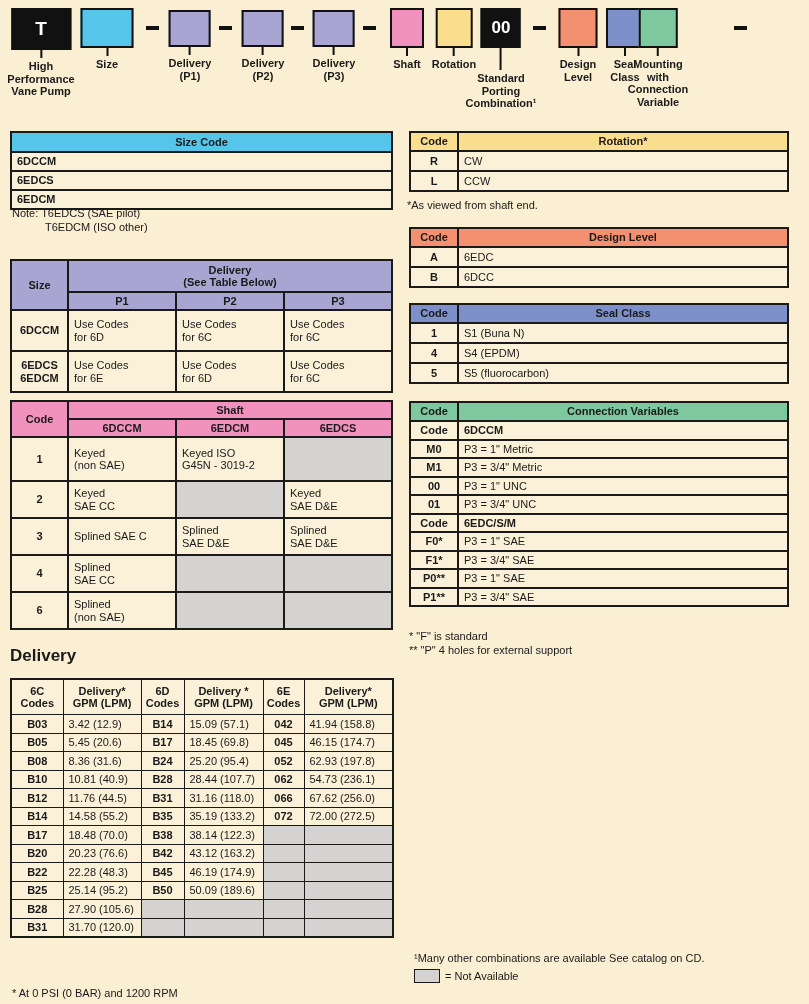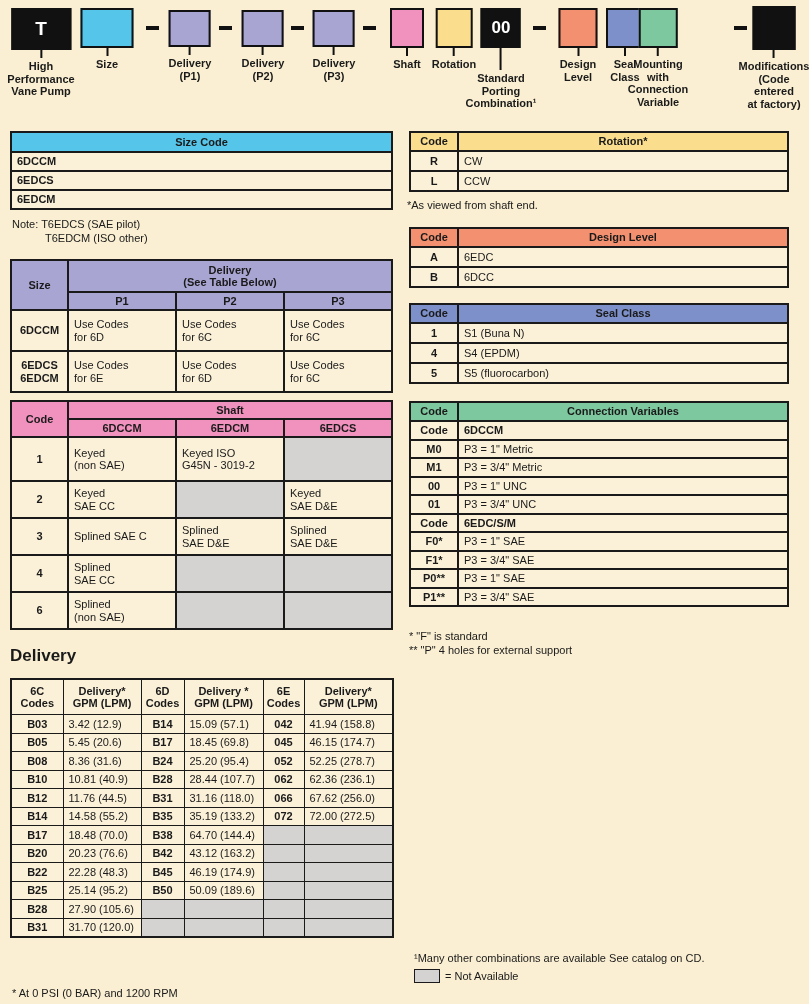--- a/index.html
+++ b/index.html
@@ -133,27 +133,20 @@
   <div class="dash" style="left:656px"></div>
   <div class="seg" style="left:658px">
     <div class="sbox box-green" style="width:39px;height:40px"></div>
     <div class="tick"></div>
     <div class="cap">Mounting
 with
 Connection
 Variable</div>
   </div>
   <div class="dash" style="left:734px"></div>
-  <div class="seg" style="left:774px;top:6px">
-    <div class="sbox box-black" style="width:43px;height:44px"></div>
-    <div class="tick"></div>
-    <div class="cap">Modifications
-(Code entered
-at factory)</div>
-  </div>
 </div>
 
 <table class="tbl t-size" style="left:10px;top:131px">
   <colgroup>
       <col style="width:381px">
     </colgroup>
   <tbody>
       <tr>
         <th class="hdr-cyan">Size Code</th>
       </tr>
@@ -161,21 +154,21 @@
         <td>6DCCM</td>
       </tr>
   <tr>
         <td>6EDCS</td>
       </tr>
   <tr>
         <td>6EDCM</td>
       </tr>
 </tbody>
   </table>
-<div class="note" style="left:12px;top:218px">
+<div class="note" style="left:12px;top:207px">
   <div>Note: T6EDCS (SAE pilot)</div>
   <div style="padding-left:33px">T6EDCM (ISO other)</div>
 </div>
 
 <table class="tbl t-matrix" style="left:10px;top:259px">
   <colgroup>
       <col style="width:57px">
       <col style="width:108px">
       <col style="width:108px">
       <col style="width:108px">
@@ -312,29 +305,29 @@
     <td>18.45 (69.8)</td>
     <td class="code">045</td>
     <td>46.15 (174.7)</td>
   </tr>
   <tr>
     <td class="code">B08</td>
     <td>8.36 (31.6)</td>
     <td class="code">B24</td>
     <td>25.20 (95.4)</td>
     <td class="code">052</td>
-    <td>52.25 (278.7)</td>
+    <td>62.93 (197.8)</td>
   </tr>
   <tr>
     <td class="code">B10</td>
     <td>10.81 (40.9)</td>
     <td class="code">B28</td>
     <td>28.44 (107.7)</td>
     <td class="code">062</td>
-    <td>62.36 (236.1)</td>
+    <td>54.73 (236.1)</td>
   </tr>
   <tr>
     <td class="code">B12</td>
     <td>11.76 (44.5)</td>
     <td class="code">B31</td>
     <td>31.16 (118.0)</td>
     <td class="code">066</td>
     <td>67.62 (256.0)</td>
   </tr>
   <tr>
@@ -342,21 +335,21 @@
     <td>14.58 (55.2)</td>
     <td class="code">B35</td>
     <td>35.19 (133.2)</td>
     <td class="code">072</td>
     <td>72.00 (272.5)</td>
   </tr>
   <tr>
     <td class="code">B17</td>
     <td>18.48 (70.0)</td>
     <td class="code">B38</td>
-    <td>64.70 (144.4)</td>
+    <td>38.14 (122.3)</td>
     <td class="na"></td>
     <td class="na"></td>
   </tr>
   <tr>
     <td class="code">B20</td>
     <td>20.23 (76.6)</td>
     <td class="code">B42</td>
     <td>43.12 (163.2)</td>
     <td class="na"></td>
     <td class="na"></td>

